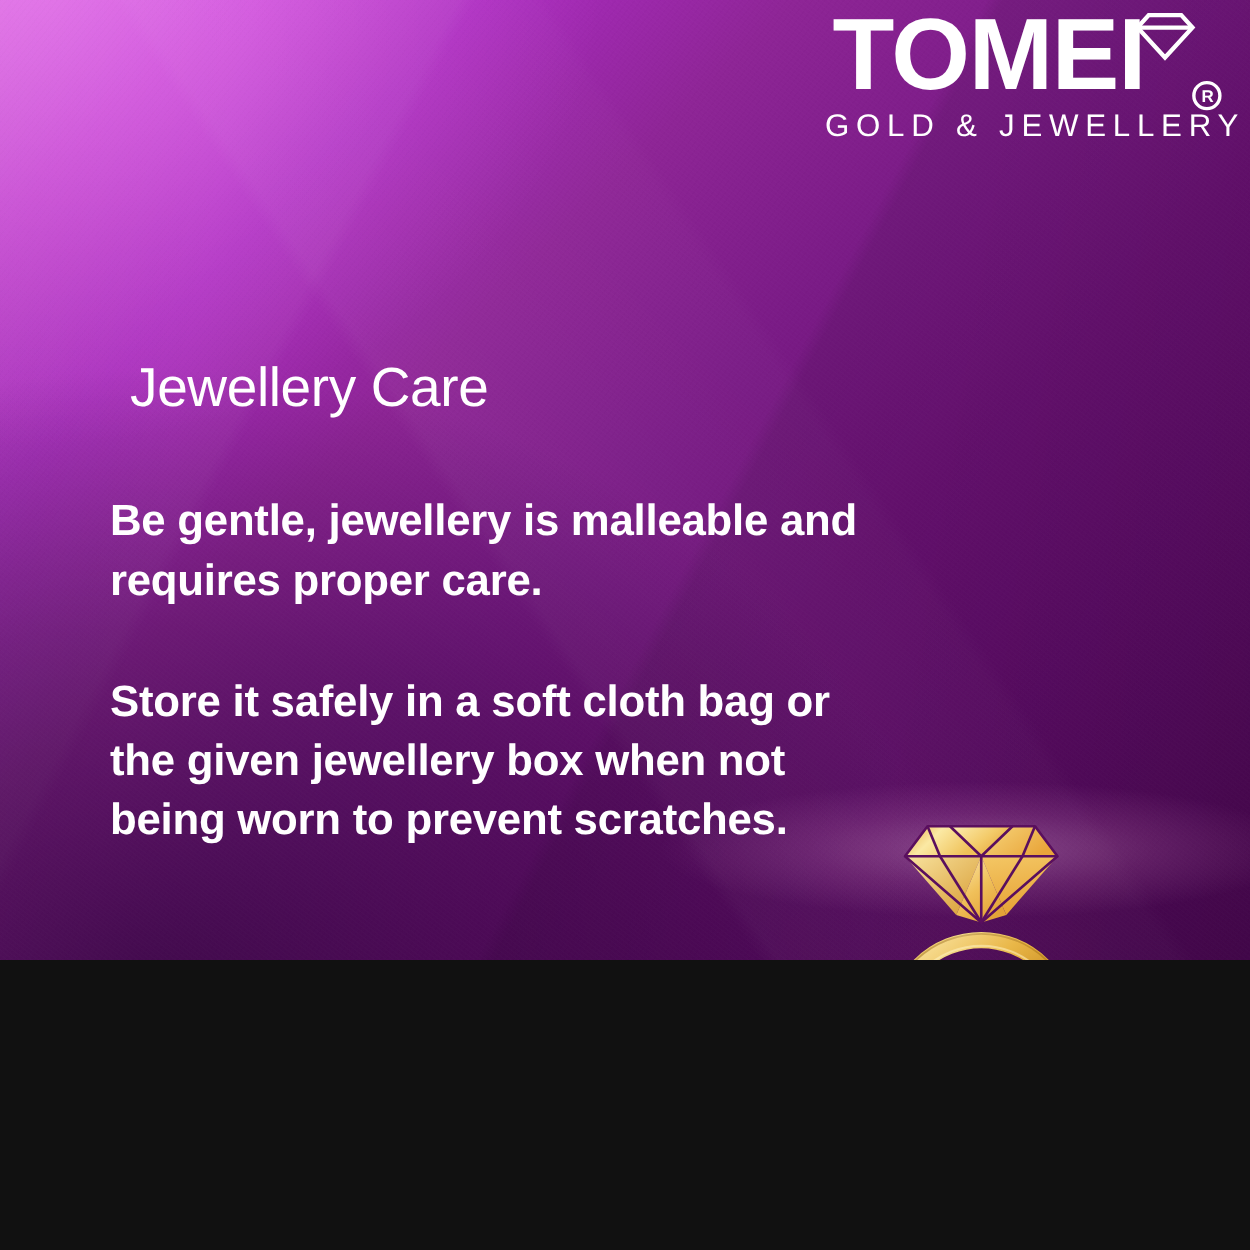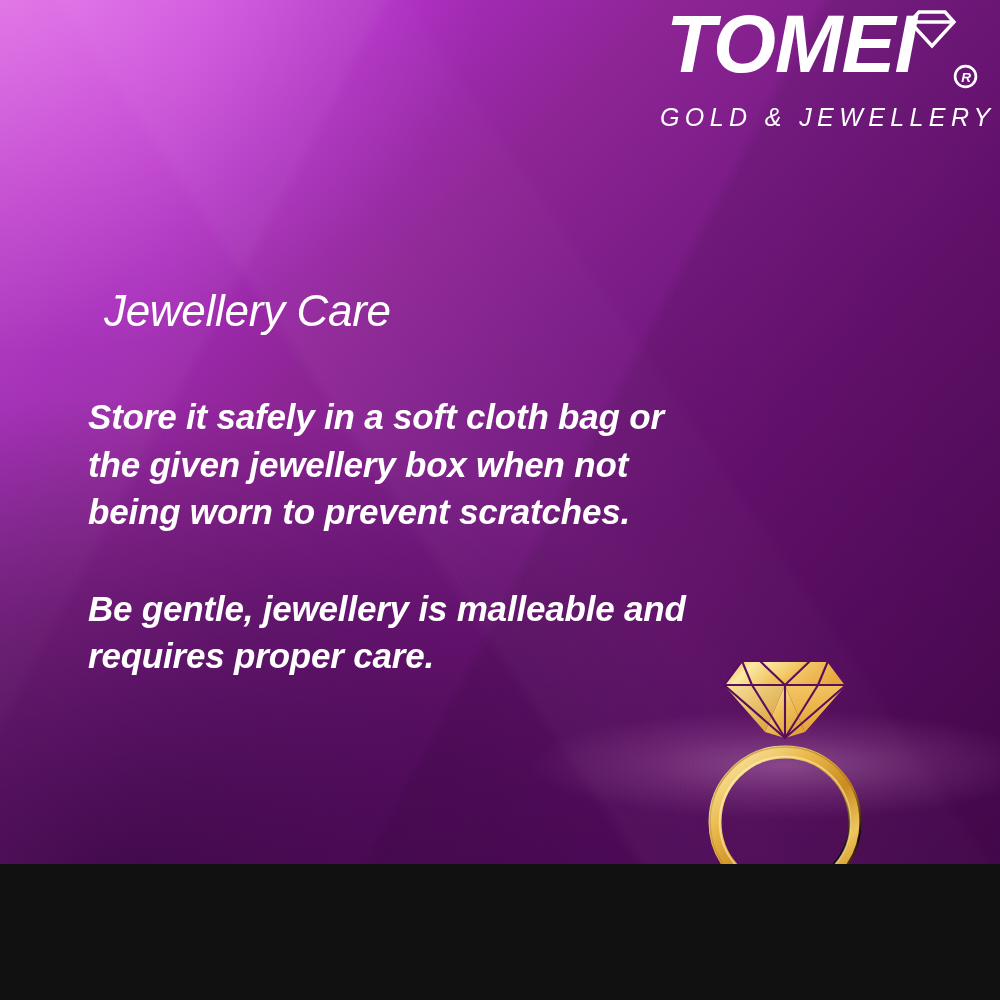--- a/index.html
+++ b/index.html
@@ -3,25 +3,24 @@
 <meta charset="utf-8">
 <style>
   html, body {
     margin: 0;
     padding: 0;
     background: #111;
   }
   #canvas {
     position: relative;
     width: 1000px;
-    height: 864px;
+    height: 768px;
     overflow: hidden;
     font-family: "Liberation Sans", sans-serif;
     background: #6B1274;
-    font-style: italic;
   }
 
   
   .bg-layer {
     position: absolute;
     inset: 0;
     pointer-events: none;
   }
   .bg-base {
     background:
@@ -115,21 +114,21 @@
     white-space: nowrap;
   }
   .logo-reg {
     position: absolute;
     right: 4px;
     top: 58px;
     width: 25px;
     height: 25px;
   }
   .logo-tagline {
-    margin-top: 21px;
+    margin-top: 5px;
     font-family: "Liberation Sans", sans-serif;
     font-weight: 400;
     font-size: 25px;
     letter-spacing: 5.4px;
     color: #ffffff;
     white-space: nowrap;
     text-align: center;
     padding-left: 8px;
   }
 
@@ -201,22 +200,22 @@
         <circle cx="12" cy="12" r="10" fill="none" stroke="#ffffff" stroke-width="2.6"></circle>
         <text x="12" y="17.2" text-anchor="middle" font-family="Liberation Sans, sans-serif" font-size="13" font-weight="700" fill="#ffffff">R</text>
       </svg>
     </div>
 
     <div class="logo-tagline">GOLD &amp; JEWELLERY</div>
   </div>
 
   <div class="copy">
     <h1 class="headline">Jewellery Care</h1>
+    <p class="para">Be gentle, jewellery is malleable and requires proper care.</p>
     <p class="para">Store it safely in a soft cloth bag or the given jewellery box when not being worn to prevent scratches.</p>
-    <p class="para">Be gentle, jewellery is malleable and requires proper care.</p>
   </div>
 
   <svg class="ring-art" viewBox="0 0 190 270">
     <defs>
       <linearGradient id="gemCrownL" x1="0" y1="0" x2="1" y2="0.4">
         <stop offset="0%" stop-color="#E9AE44"></stop>
         <stop offset="45%" stop-color="#FBE9A4"></stop>
         <stop offset="100%" stop-color="#EFC158"></stop>
       </linearGradient>
       <linearGradient id="gemCrownM" x1="0" y1="0" x2="1" y2="0.6">

